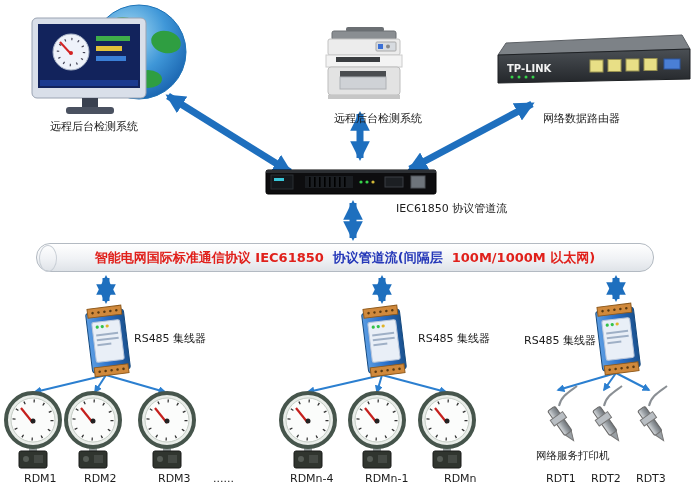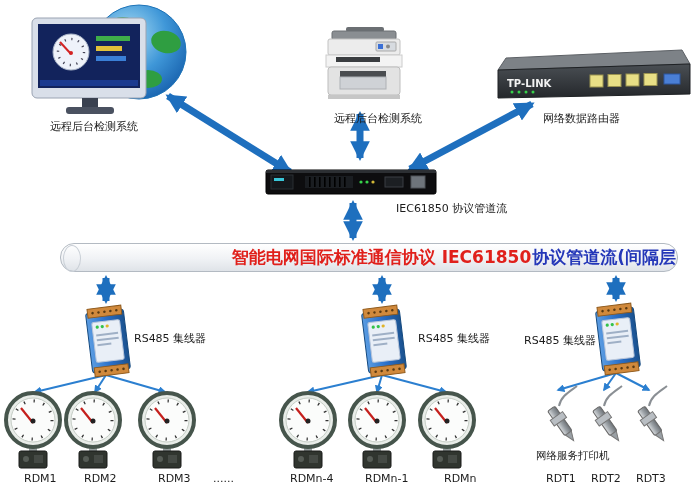--- a/index.html
+++ b/index.html
@@ -3,29 +3,29 @@
 <meta charset="utf-8">
 <style>
   *{margin:0;padding:0;box-sizing:border-box}
   html,body{width:700px;height:500px;background:#ffffff;overflow:hidden;
     font-family:"DejaVu Sans","Liberation Sans",sans-serif}
   .canvas{position:relative;width:700px;height:500px;background:#ffffff}
   .layer{position:absolute;left:0;top:0}
   .node{position:absolute}
   .lbl{position:absolute;font-size:11px;color:#1c1c1c;white-space:nowrap;line-height:13px}
   .lbl.small{font-size:10.5px}
-  .pipe{position:absolute;left:60px;top:243px;width:618px;height:29px;
+  .pipe{position:absolute;left:36px;top:243px;width:618px;height:29px;
     border:1px solid #b3bac2;border-radius:14px;
     background:linear-gradient(#ffffff,#f0f2f5 55%,#dfe3e8);
-    display:flex;align-items:center;justify-content:flex-end;
-    font-size:17px;font-weight:bold;white-space:nowrap}
+    display:flex;align-items:center;justify-content:center;
+    font-size:13px;font-weight:bold;white-space:nowrap}
   .pipe::before{content:"";position:absolute;left:2px;top:1px;width:16px;height:25px;
     border-radius:50%;border:1px solid #c9cfd6}
   .seg-red{color:#e0201b}
-  .seg-blue{color:#2437b8;margin:0 1px}
+  .seg-blue{color:#2437b8;margin:0 9px}
   .tilt{transform:rotate(-7deg)}
   svg{display:block}
 </style>
 </head>
 <body>
 
 <div class="canvas">
 
   <svg width="0" height="0">
     <defs>
@@ -165,21 +165,21 @@
       <rect x="10" y="29" width="76" height="12" fill="#f3f3f3" stroke="#ccc"></rect>
       <rect x="20" y="31" width="44" height="5" fill="#3a3d40"></rect>
       <rect x="12" y="41" width="72" height="28" rx="3" fill="#e3e3e3" stroke="#bdbdbd"></rect>
       <rect x="24" y="45" width="46" height="6" fill="#4a4d50"></rect>
       <rect x="24" y="51" width="46" height="12" fill="#cfd2d6" stroke="#aeb1b5"></rect>
       <rect x="12" y="69" width="72" height="4" fill="#c6c6c6"></rect>
     </svg>
   </div>
   <div class="lbl" style="left:334px;top:112px">远程后台检测系统</div>
 
-  <div class="node" style="left:492px;top:48px">
+  <div class="node" style="left:492px;top:33px">
     <svg width="200" height="56" viewBox="0 0 200 56">
       <polygon points="14,10 190,2 198,16 6,22" fill="#7d8287" stroke="#5c6065"></polygon>
       <polygon points="6,22 198,16 198,46 6,50" fill="url(#routg)" stroke="#1e2124"></polygon>
       <text x="15" y="39" font-size="10" font-weight="bold" fill="#f2f2f2">TP-LINK</text>
       <rect x="98" y="27" width="13" height="12" fill="#e8df86" stroke="#9a9350"></rect>
       <rect x="116" y="26.5" width="13" height="12" fill="#e8df86" stroke="#9a9350"></rect>
       <rect x="134" y="26" width="13" height="12" fill="#e8df86" stroke="#9a9350"></rect>
       <rect x="152" y="25.5" width="13" height="12" fill="#e8df86" stroke="#9a9350"></rect>
       <rect x="172" y="26" width="16" height="10" fill="#4a7fd6" stroke="#2c57a0"></rect>
       <circle cx="20" cy="44" r="1.5" fill="#37d24a"></circle>
@@ -210,20 +210,21 @@
       <circle cx="108" cy="20" r="1.6" fill="#d2b837"></circle>
       <rect x="120" y="15" width="18" height="10" fill="#1c1f23" stroke="#3a3e44"></rect>
       <rect x="146" y="14" width="14" height="12" fill="#6e747b" stroke="#50555b"></rect>
     </svg>
   </div>
   <div class="lbl" style="left:396px;top:202px">IEC61850 协议管道流</div>
 
   <div class="pipe">
     <span class="seg-red">智能电网国际标准通信协议 IEC61850</span>
     <span class="seg-blue">协议管道流(间隔层</span>
+    <span class="seg-red">100M/1000M 以太网)</span>
   </div>
 
   <div class="node tilt" style="left:82px;top:305px">
     <svg width="52" height="72" viewBox="0 0 52 72">
         <use href="#g-hub"></use>
       </svg>
   </div>
   <div class="lbl" style="left:134px;top:332px">RS485 集线器</div>
 
   <div class="node tilt" style="left:358px;top:305px">

